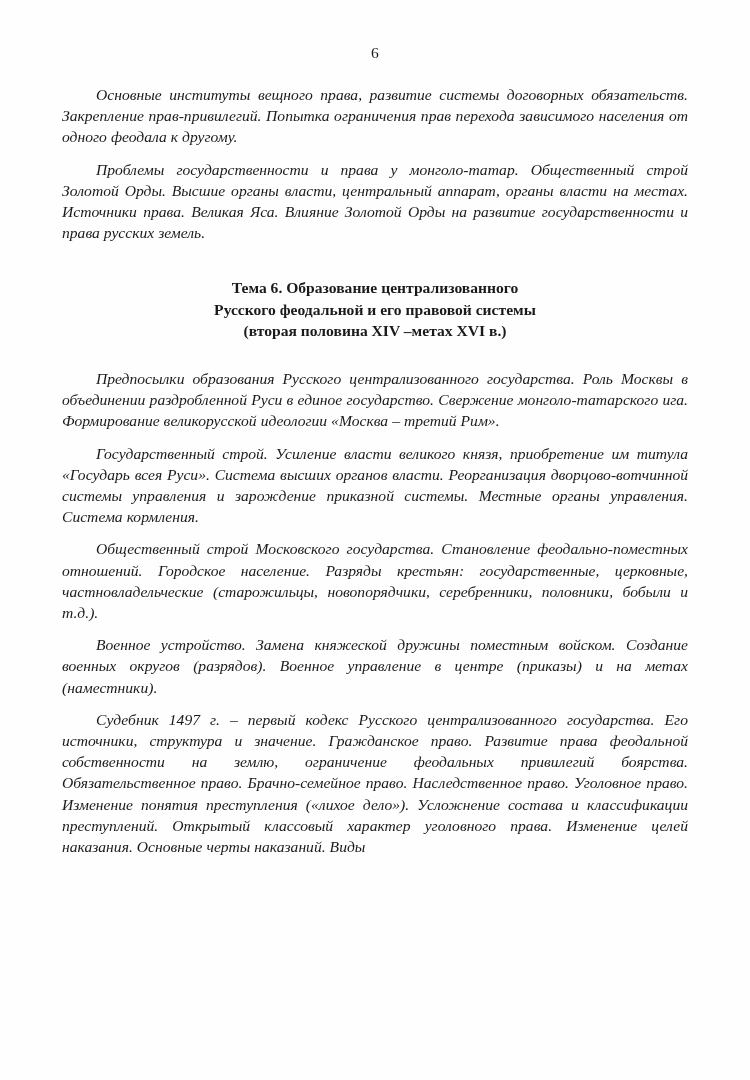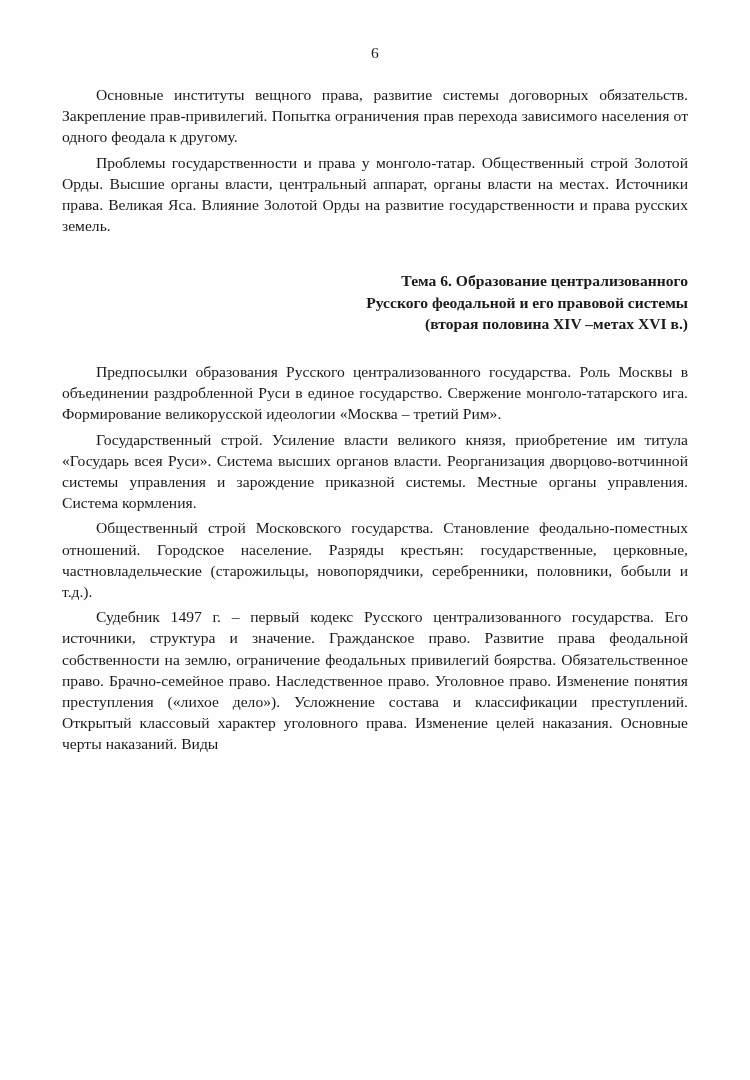--- a/index.html
+++ b/index.html
@@ -26,34 +26,34 @@
     text-align: center;
     font-size: 15.5px;
     margin: 0 0 22px 0;
     letter-spacing: 0.2px;
   }
   .para {
     font-size: 15.6px;
     line-height: 1.36;
     text-align: justify;
     text-indent: 34px;
-    margin: 4px 0 0 0;
+    margin: 11px 0 0 0;
     hyphens: none;
     word-spacing: 0.1px;
+    font-style: italic;
   }
   .section-heading {
     margin: 34px 0 26px 0;
     text-align: center;
     font-weight: bold;
     font-size: 15.6px;
     line-height: 1.38;
   }
   .section-heading .line {
     display: block;
-    text-align: right;
   }
 </style>
 </head>
 <body>
 
 <div class="page">
 
   <div class="page-number">6</div>
 
   <p class="para">Основные институты вещного права, развитие системы договорных обязательств. Закрепление прав-привилегий. Попытка ограничения прав перехода зависимого населения от одного феодала к другому.</p>
@@ -61,15 +61,16 @@
 
   <div class="section-heading">
     <span class="line">Тема 6. Образование централизованного</span>
     <span class="line">Русского феодальной и его правовой системы</span>
     <span class="line">(вторая половина XIV –метах XVI в.)</span>
   </div>
 
   <p class="para">Предпосылки образования Русского централизованного государства. Роль Москвы в объединении раздробленной Руси в единое государство. Свержение монголо-татарского ига. Формирование великорусской идеологии «Москва – третий Рим».</p>
   <p class="para">Государственный строй. Усиление власти великого князя, приобретение им титула «Государь всея Руси». Система высших органов власти. Реорганизация дворцово-вотчинной системы управления и зарождение приказной системы. Местные органы управления. Система кормления.</p>
   <p class="para">Общественный строй Московского государства. Становление феодально-поместных отношений. Городское население. Разряды крестьян: государственные, церковные, частновладельческие (старожильцы, новопорядчики, серебренники, половники, бобыли и т.д.).</p>
+  <p class="para">Военное устройство. Замена княжеской дружины поместным войском. Создание военных округов (разрядов). Военное управление в центре (приказы) и на метах (наместники).</p>
   <p class="para">Судебник 1497 г. – первый кодекс Русского централизованного государства. Его источники, структура и значение. Гражданское право. Развитие права феодальной собственности на землю, ограничение феодальных привилегий боярства. Обязательственное право. Брачно-семейное право. Наследственное право. Уголовное право. Изменение понятия преступления («лихое дело»). Усложнение состава и классификации преступлений. Открытый классовый характер уголовного права. Изменение целей наказания. Основные черты наказаний. Виды</p>
 
 </div>
 
 </body></html>

